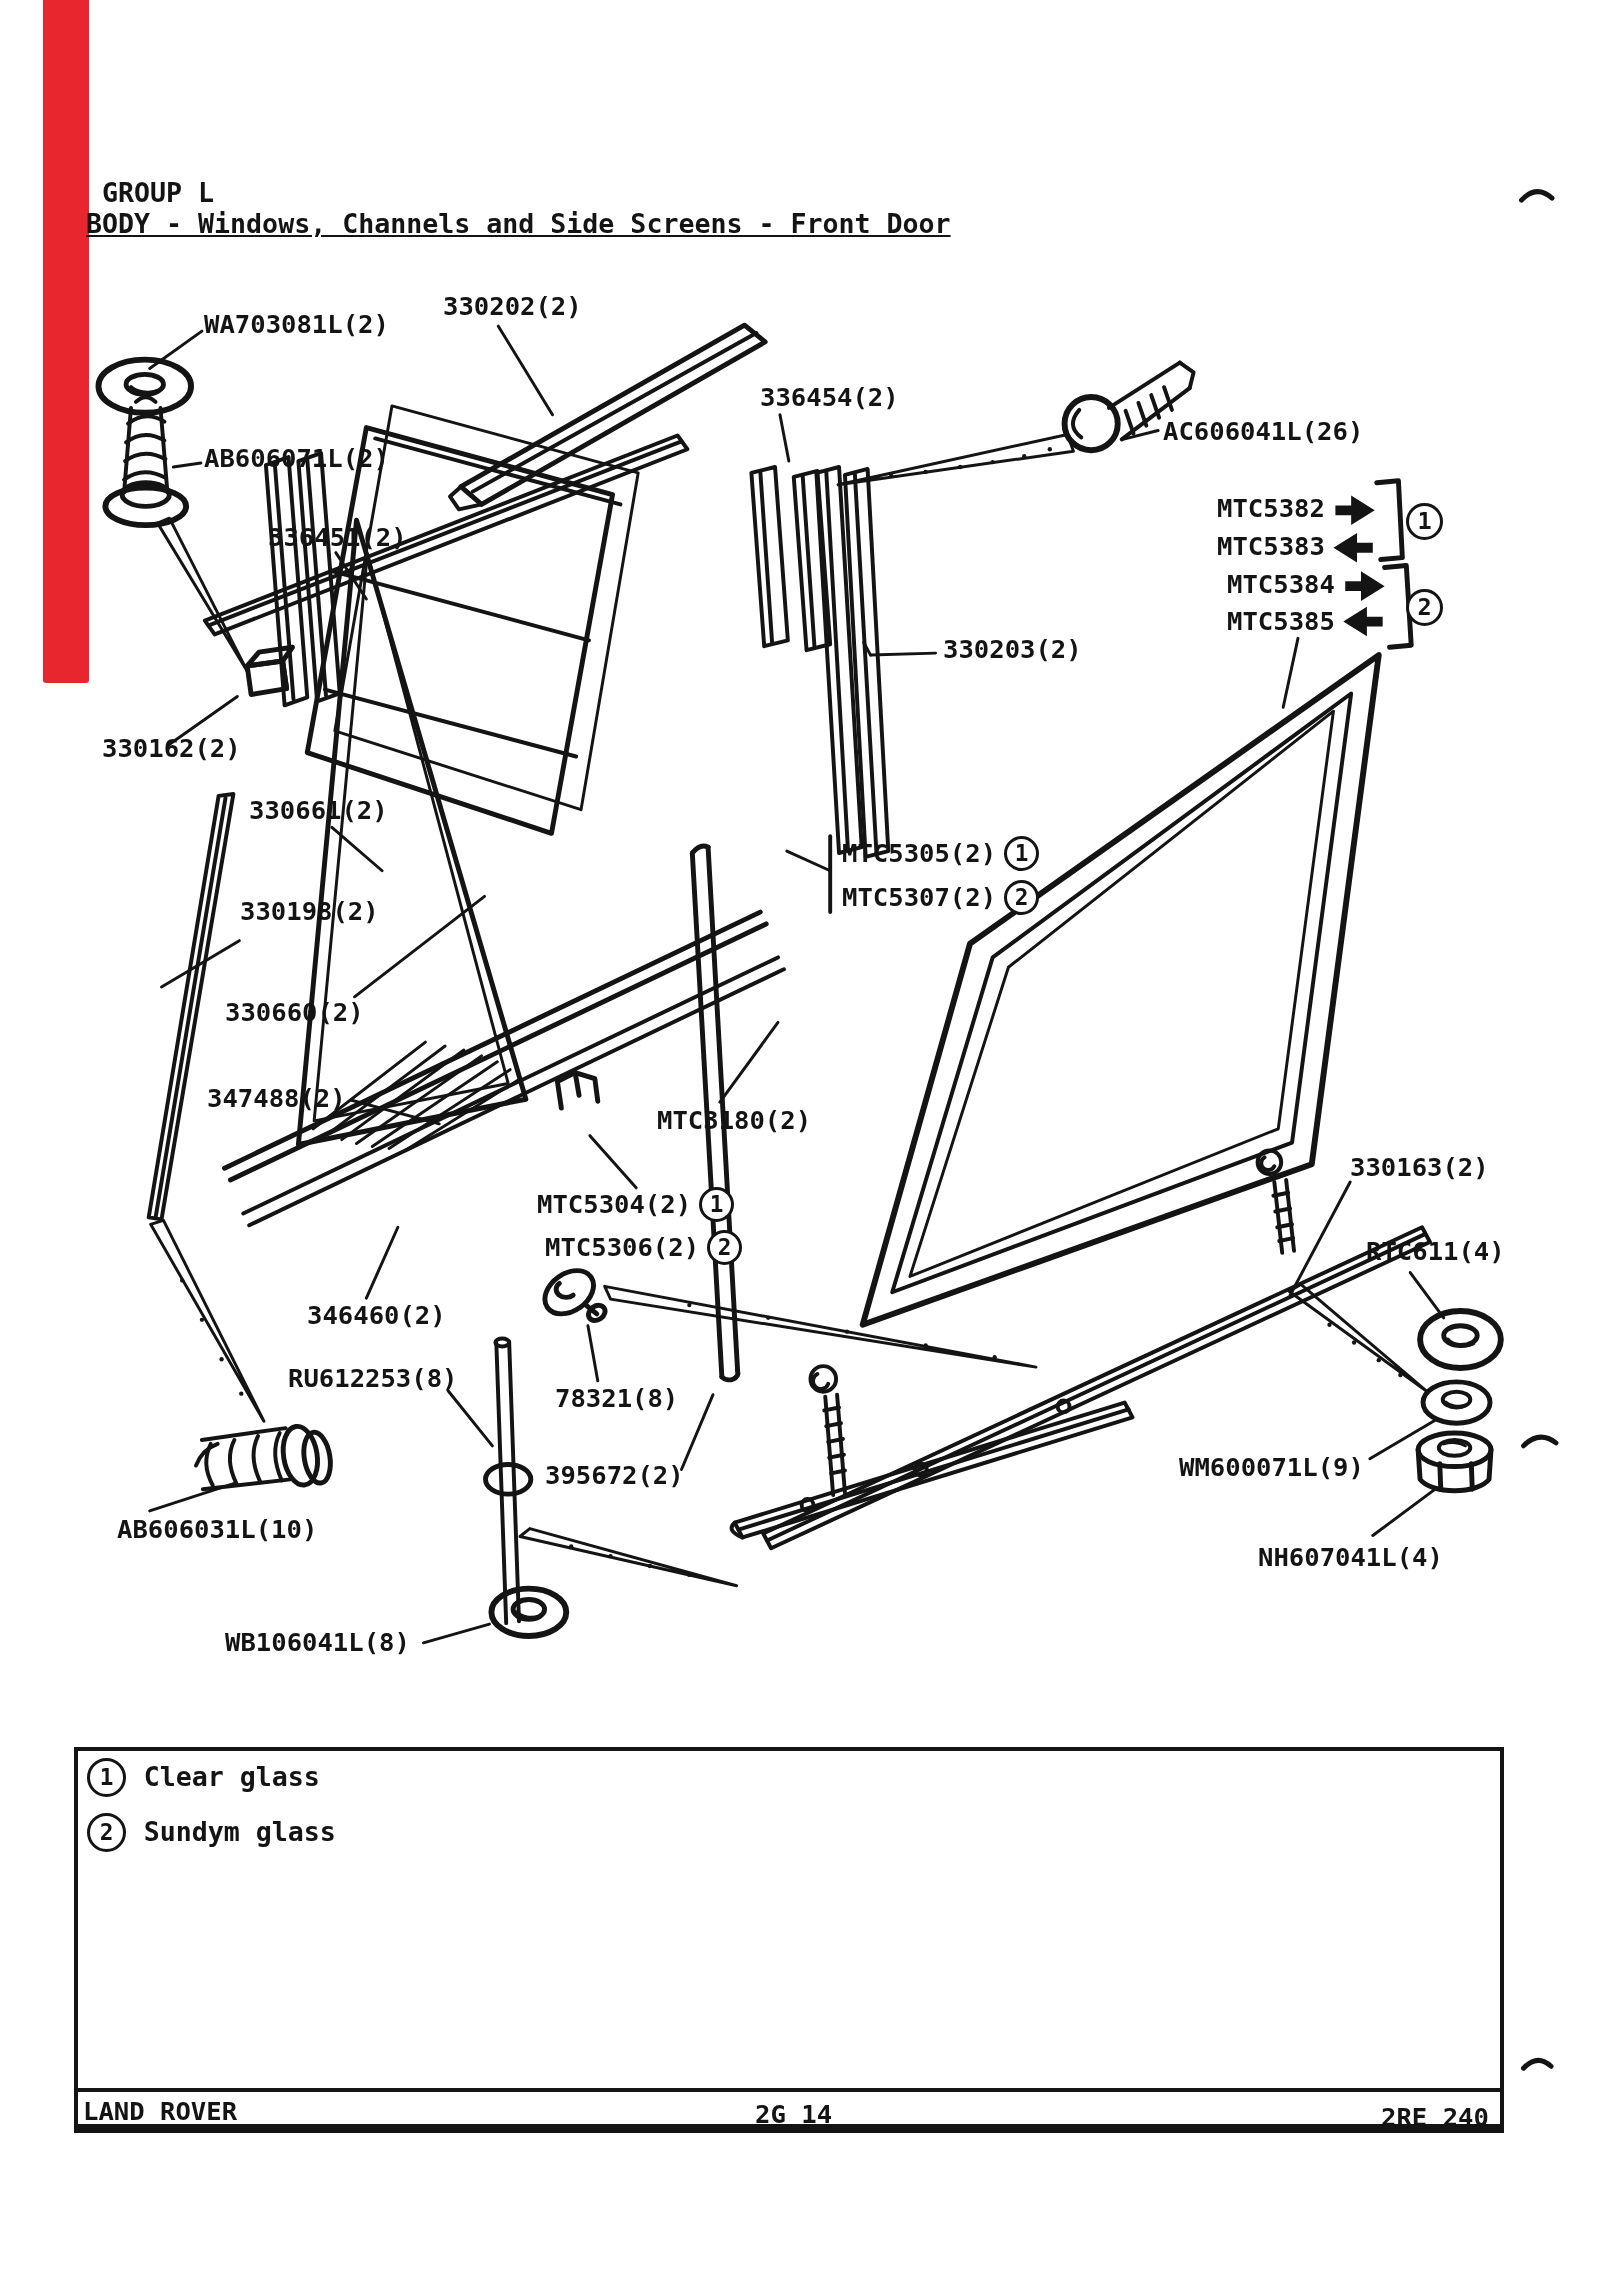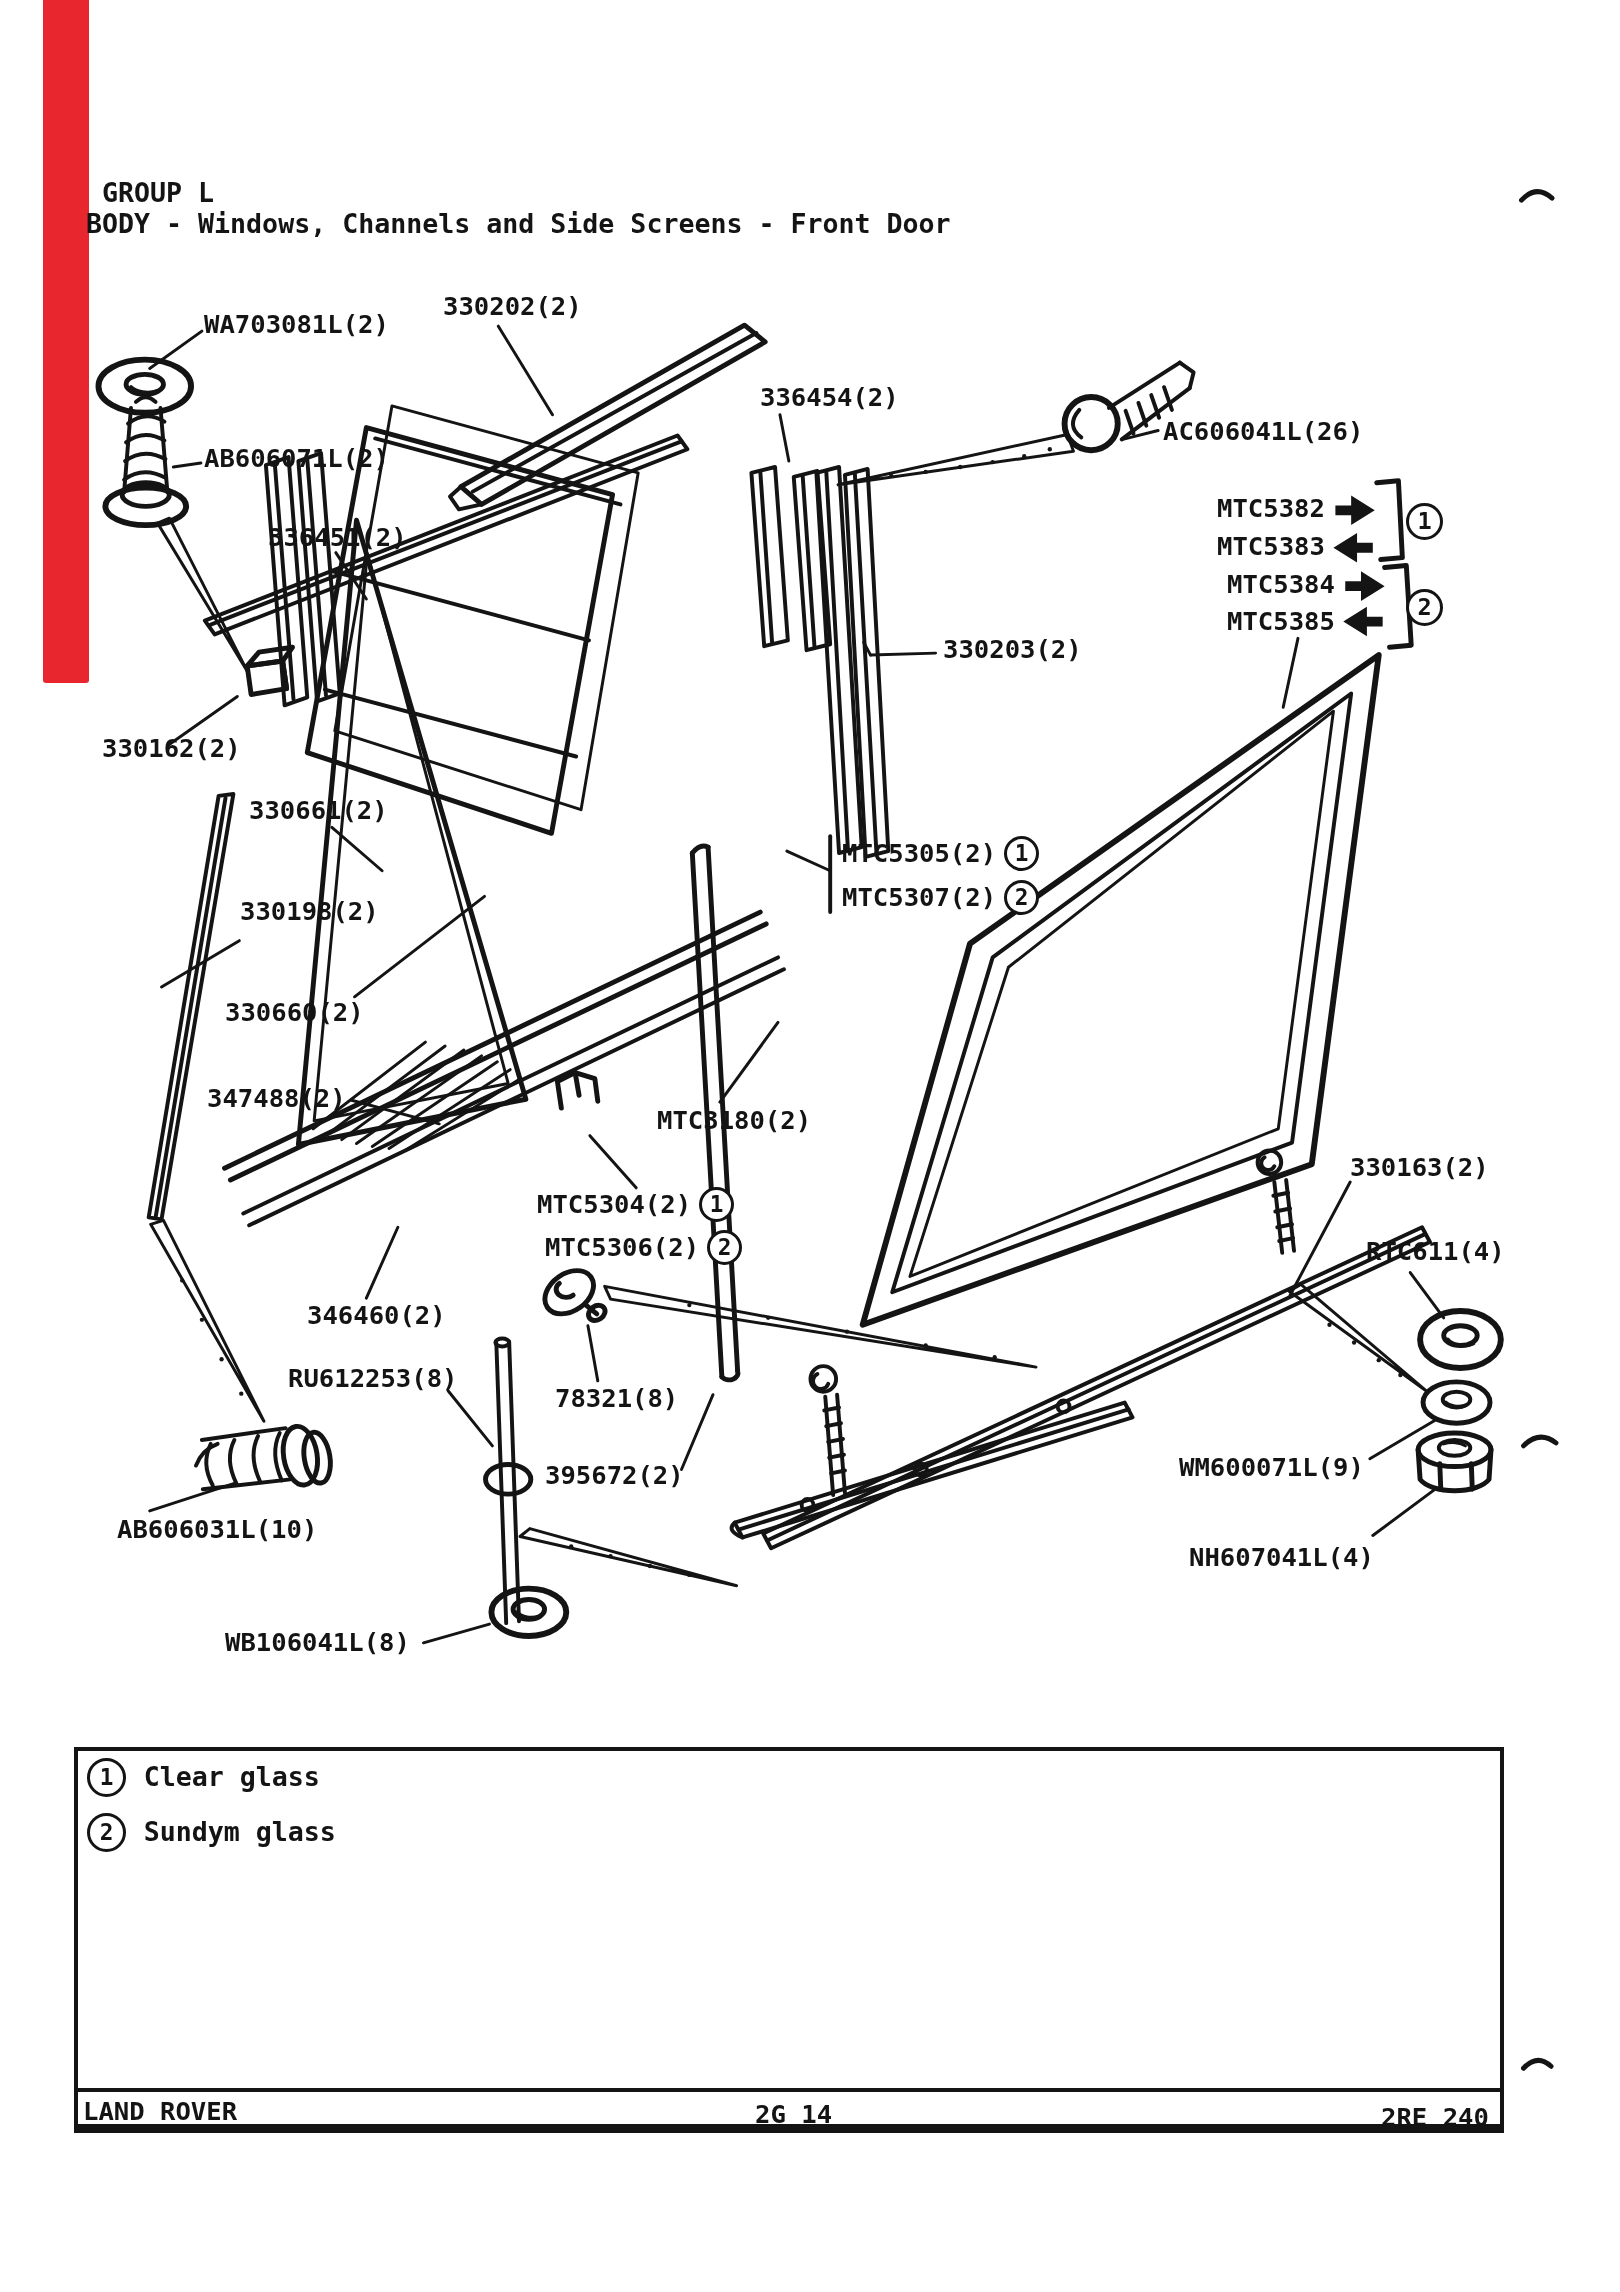--- a/index.html
+++ b/index.html
@@ -324,21 +324,21 @@
 
       <g stroke-width="5">
         <path d="M1545,203 Q1560,187 1576,201"></path>
         <path d="M1547,1468 Q1563,1452 1580,1465"></path>
         <path d="M1547,2100 Q1561,2085 1575,2098"></path>
       </g>
     </g>
   </svg>
 
   <div class="hdr" style="left:86px;top:178px;margin-left:16px;">GROUP L</div>
-  <div class="hdr" style="left:86px;top:209px;">BODY - Windows, Channels and Side Screens - Front Door</div>
+  <div class="hdr" style="left:86px;top:209px;text-decoration:underline;">BODY - Windows, Channels and Side Screens - Front Door</div>
 
   <div class="lbl" style="left:204px;top:311px;">
       <span>WA703081L(2)</span>
     </div>
   <div class="lbl" style="left:443px;top:293px;">
       <span>330202(2)</span>
     </div>
   <div class="lbl" style="left:204px;top:445px;">
       <span>AB606071L(2)</span>
     </div>
@@ -417,21 +417,21 @@
     </div>
   <div class="lbl" style="left:545px;top:1462px;">
       <span>395672(2)</span>
     </div>
   <div class="lbl" style="left:1179px;top:1454px;">
       <span>WM600071L(9)</span>
     </div>
   <div class="lbl" style="left:117px;top:1516px;">
       <span>AB606031L(10)</span>
     </div>
-  <div class="lbl" style="left:1189px;top:1544px;">
+  <div class="lbl" style="left:1258px;top:1544px;">
       <span>NH607041L(4)</span>
     </div>
   <div class="lbl" style="left:225px;top:1629px;">
       <span>WB106041L(8)</span>
     </div>
 
   <div class="gbadge" style="left:1406px;top:503px;">1</div>
   <div class="gbadge" style="left:1406px;top:589px;">2</div>
 
   <div class="legend-box"></div>

